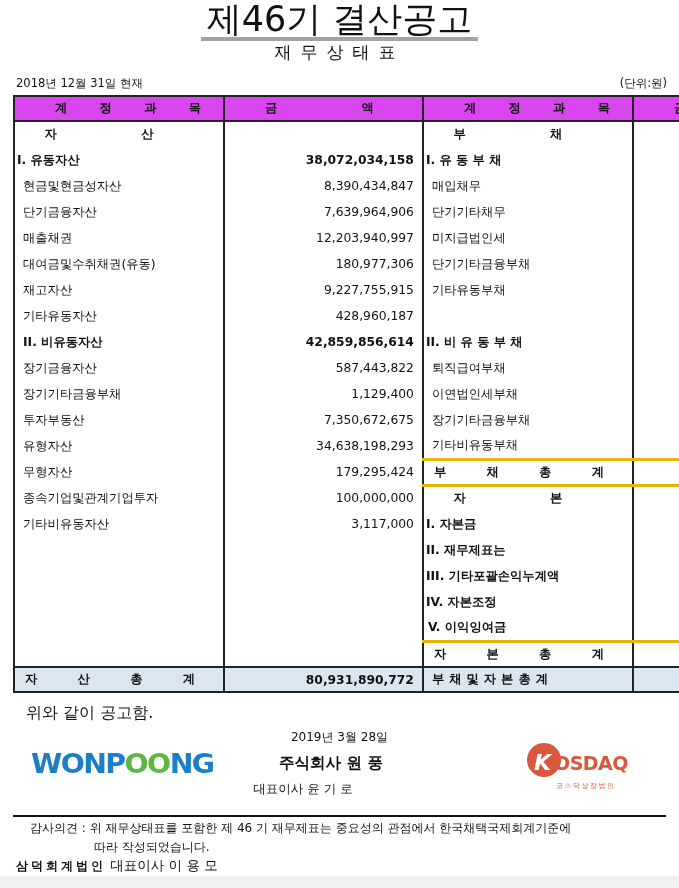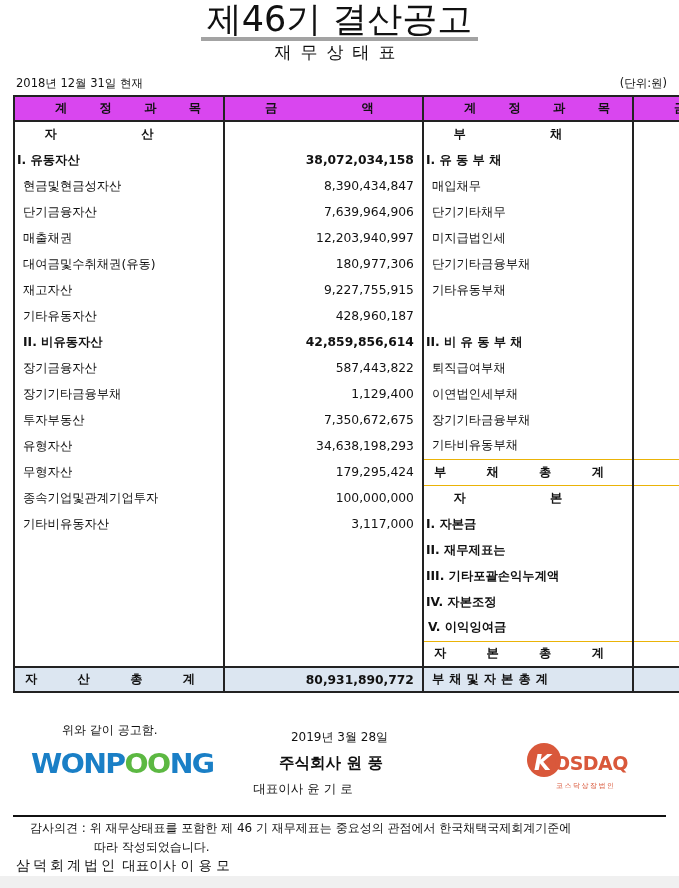--- a/index.html
+++ b/index.html
@@ -41,41 +41,41 @@
   table.bs td.c-name2 { width: 169px; }
   table.bs td.c-amt2 { width: 154px; text-align: right; }
   tr.hdr td {
     background: #d946ef; font-weight: bold; height: 25px;
     border-bottom: 2px solid #222; text-align: center; letter-spacing: 2px; padding-left: 40px;
   }
   .bold { font-weight: bold; }
   .center { text-align: left; }
   .sp-wide { letter-spacing: 40px; text-align:center; }
   .sp-mid  { letter-spacing: 18px; text-align:center; }
-  td.topline { border-top: 1px solid #eab308; }
+  td.topline { border-top: 3px solid #eab308; }
   tr.total td {
     background: #dce6f1; border-top: 2px solid #222; font-weight: bold; height: 25px;
   }
   td.ind { padding-left: 8px !important; }
-  .note1 { position: absolute; left: 26px; top: 722px; font-size: 12px; margin-left: 36px; }
+  .note1 { position: absolute; left: 26px; top: 703px; font-size: 16px; }
   .pub-date { position: absolute; left: 0; width: 679px; top: 729px; text-align: center; font-size: 12px; }
   .company { position: absolute; left: 0; width: 662px; top: 753px; text-align: center; font-size: 15.5px; font-weight: bold; }
   .ceo { position: absolute; left: 8px; width: 590px; top: 781px; text-align: center; font-size: 12.5px; }
   .logo-wp {
     position: absolute; left: 31px; top: 748px; font-family: "DejaVu Sans", sans-serif;
     font-weight: bold; font-size: 27px; letter-spacing: -1.5px; color: #1a7fc6;
     transform: scaleX(1.05); transform-origin: left;
   }
   .logo-wp .g { color: #5cb842; }
   .logo-kq { position: absolute; left: 524px; top: 740px; width: 120px; height: 56px; }
   .divider { position: absolute; left: 13px; top: 815px; width: 653px; height: 2px; background: #111; }
   .audit1 { position: absolute; left: 30px; top: 820px; font-size: 12px; }
   .audit2 { position: absolute; left: 94px; top: 839px; font-size: 12px; }
   .auditor { position: absolute; left: 16px; top: 857px; font-size: 13.5px; }
-  .auditor .firm { font-weight: normal; letter-spacing: 3px; font-size: 14px; }
+  .auditor .firm { font-weight: bold; letter-spacing: 3px; font-size: 12px; }
   .bottom-bar { position: absolute; left: 0; top: 876px; width: 679px; height: 12px; background: #f0f0f0; }
 </style>
 </head>
 <body>
 
 <div class="title">
   <span>제46기 결산공고</span>
 </div>
 <div class="subtitle">재무상태표</div>
 <div class="date-line">2018년 12월 31일 현재</div>

